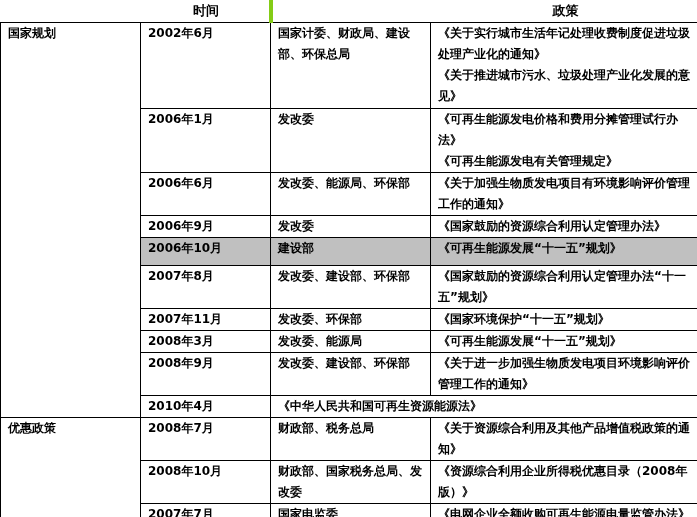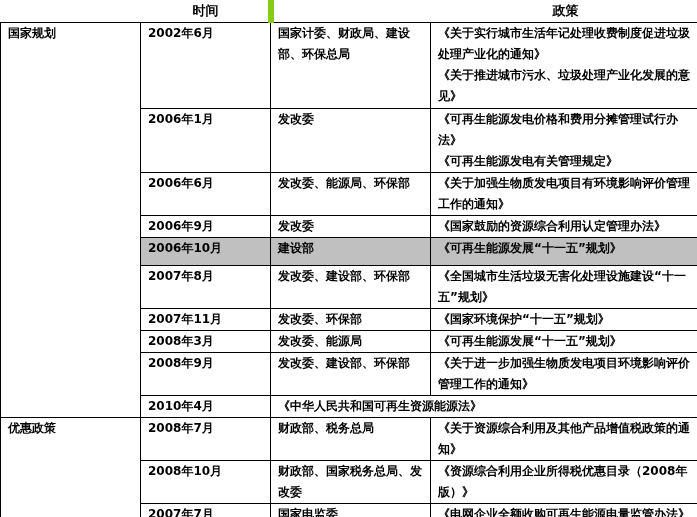--- a/index.html
+++ b/index.html
@@ -13,21 +13,21 @@
   }
   .doc-table td, .doc-table th {
     vertical-align: top;
     padding: 0 4px 0 7px;
     overflow: hidden;
     text-align: left;
     font-weight: bold;
   }
   
   .hdr th { border: none; border-bottom: 1px solid #000; font-weight: bold; font-size: 13px; text-align: center; }
-  .hdr .th-time { border-right: 6px solid #84cc16; text-align: center; }
+  .hdr .th-time { border-right: 4px solid #84cc16; text-align: center; }
   
   .body-cell { border: 1px solid #000; }
   .last-col { border-right: none !important; }
   .section-cell { font-weight: bold; }
   .merged-policy { text-align: center; }
   .policy-line { padding: 0; }
 </style>
 </head>
 <body>
 
@@ -82,21 +82,21 @@
     <td class="body-cell" style="background: rgb(192, 192, 192);">2006年10月</td>
     <td class="body-cell" style="background: rgb(192, 192, 192);">建设部</td>
     <td class="body-cell last-col" style="background: rgb(192, 192, 192);">
       <div class="policy-line">《可再生能源发展“十一五”规划》</div>
     </td>
   </tr>
   <tr style="height:42px">
     <td class="body-cell">2007年8月</td>
     <td class="body-cell">发改委、建设部、环保部</td>
     <td class="body-cell last-col">
-      <div class="policy-line">《全国城市生活垃圾无害化处理设施建设“十一五”规划》</div>
+      <div class="policy-line">《国家鼓励的资源综合利用认定管理办法“十一五”规划》</div>
     </td>
   </tr>
   <tr style="height:22px">
     <td class="body-cell">2007年11月</td>
     <td class="body-cell">发改委、环保部</td>
     <td class="body-cell last-col">
       <div class="policy-line">《国家环境保护“十一五”规划》</div>
     </td>
   </tr>
   <tr style="height:22px">

